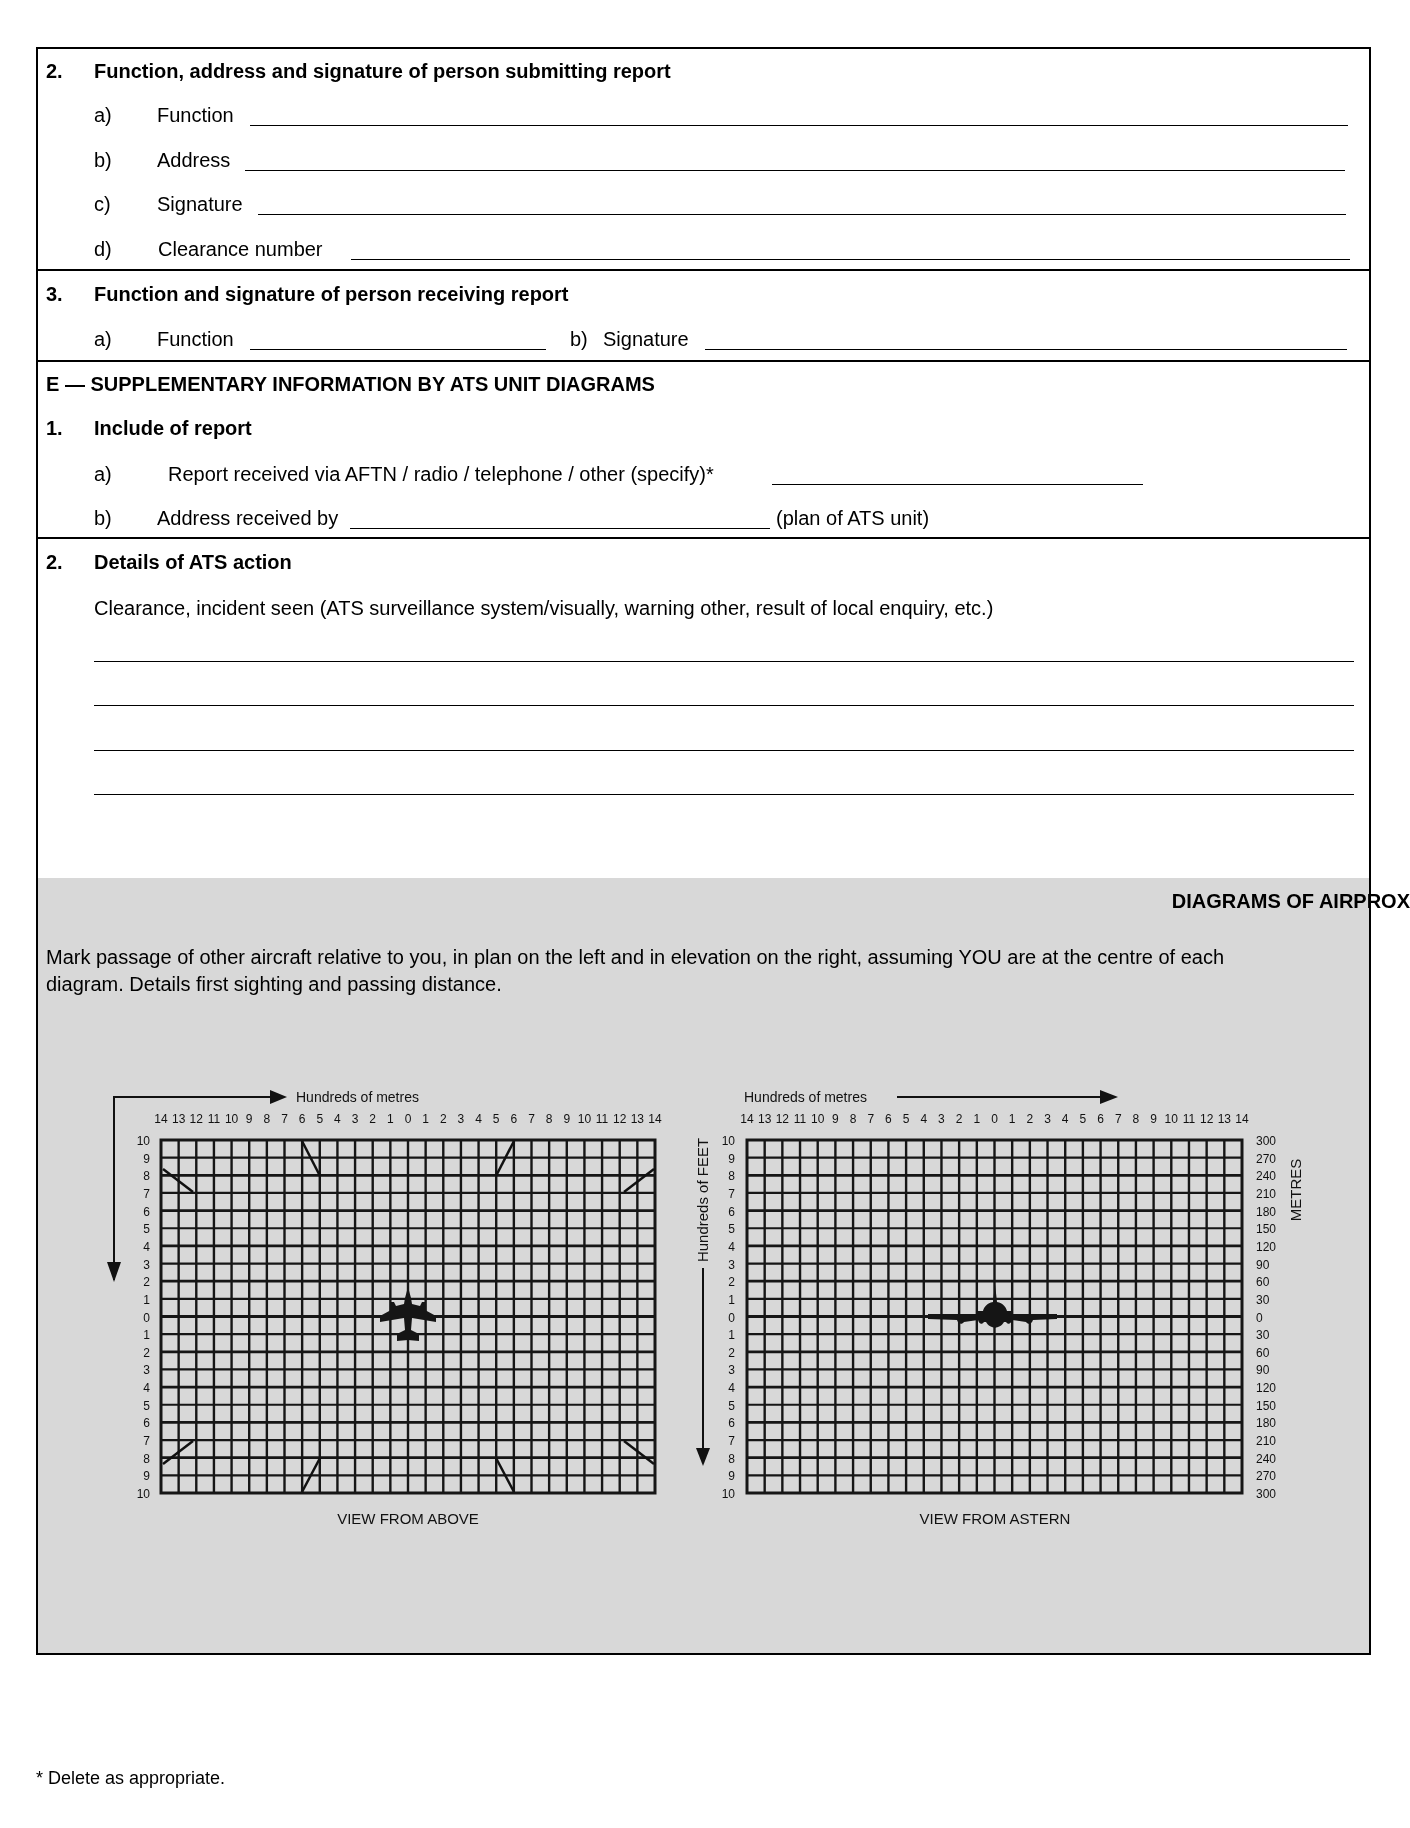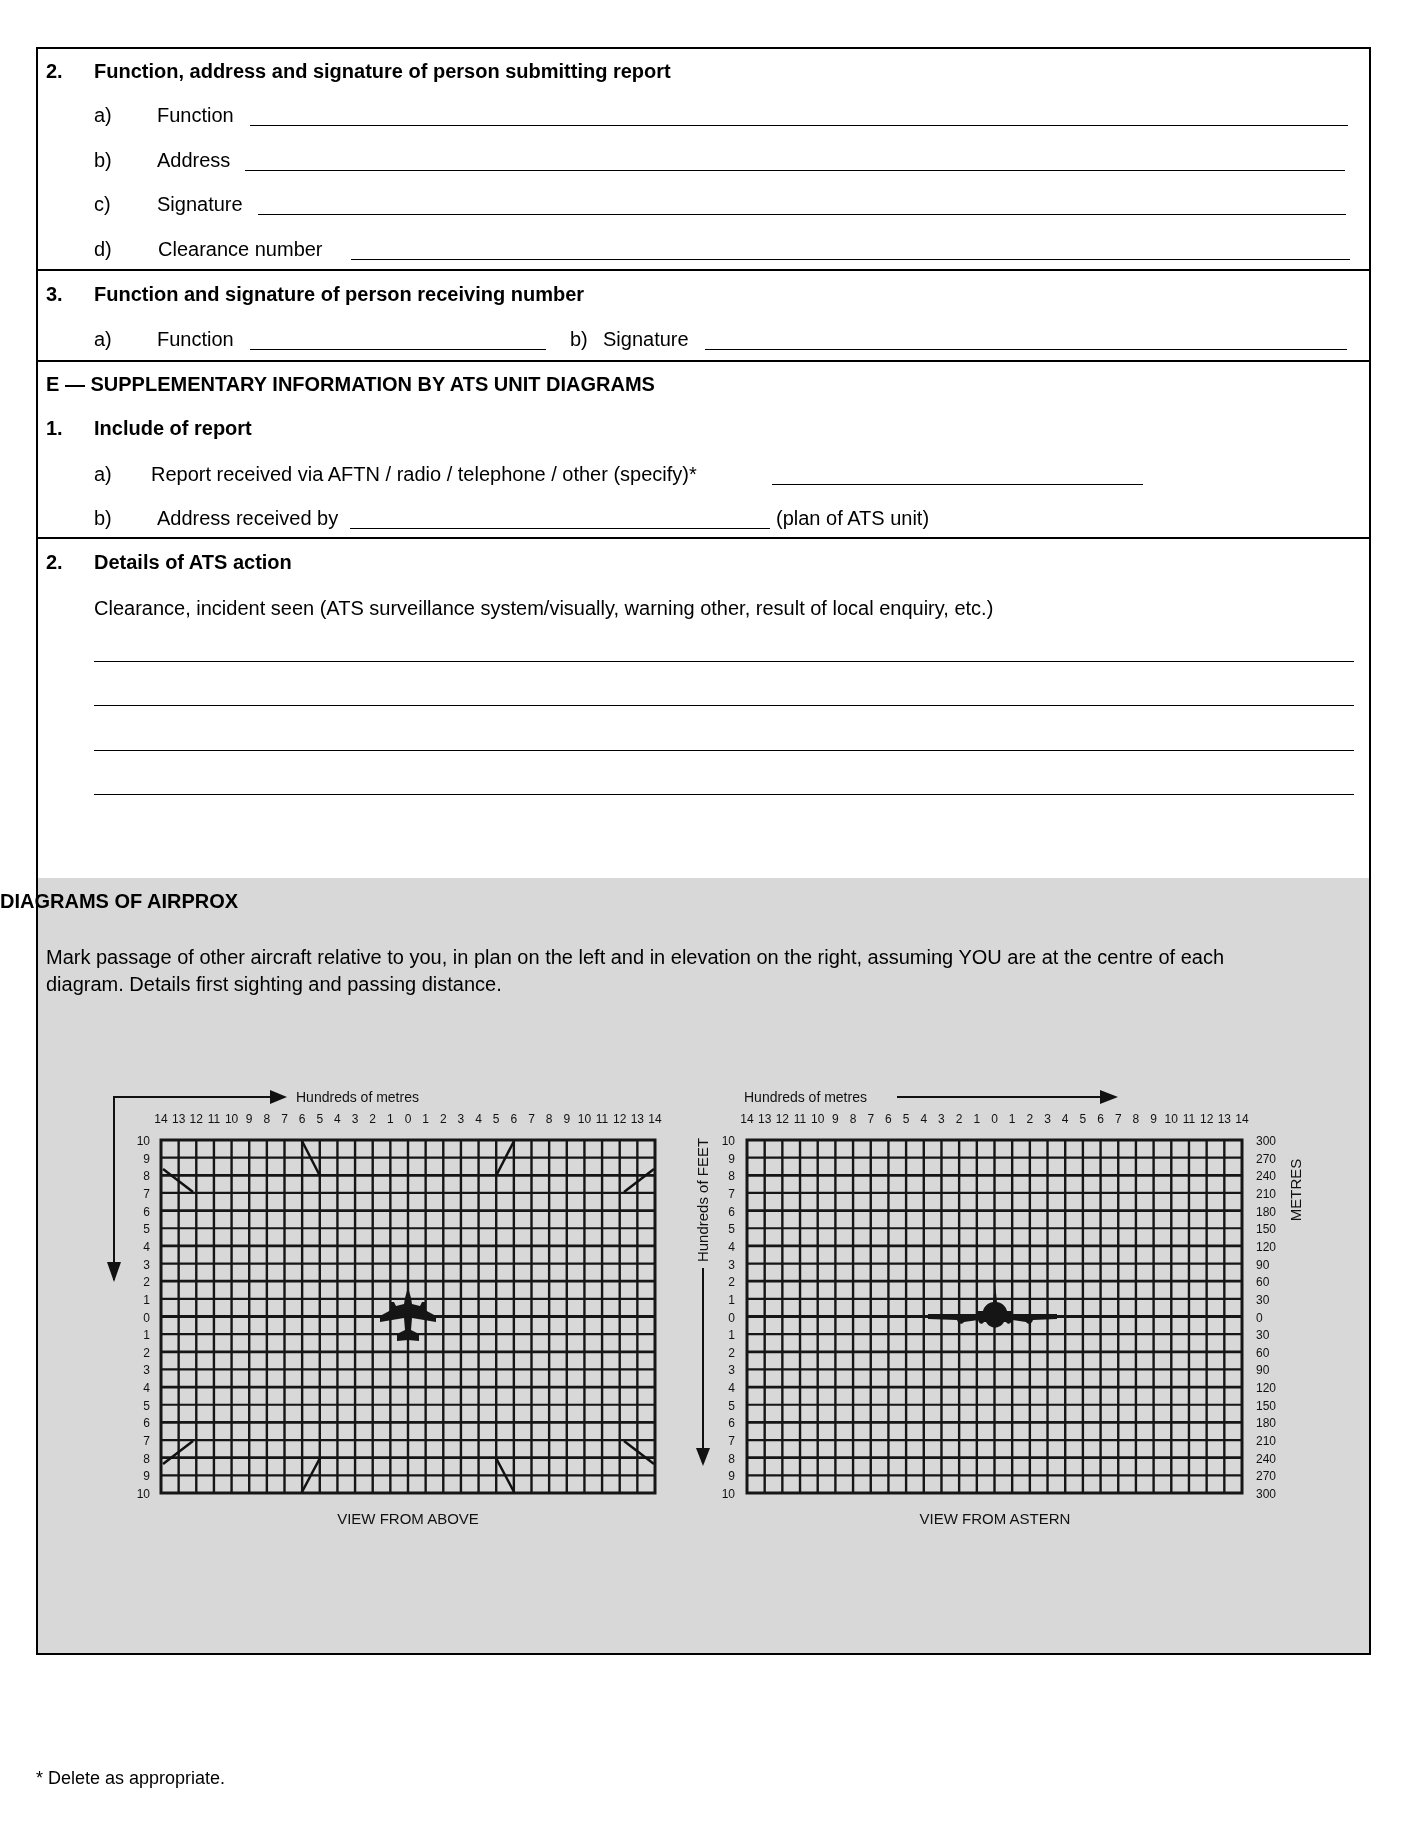--- a/index.html
+++ b/index.html
@@ -39,58 +39,58 @@
   <span class="txt" style="left:157px;top:192px">Signature</span>
   <div class="rule" style="left:258px;width:1088px;top:214px"></div>
 
   <span class="txt" style="left:94px;top:237px">d)</span>
   <span class="txt" style="left:158px;top:237px">Clearance number</span>
   <div class="rule" style="left:351px;width:999px;top:259px"></div>
 </div>
 
 <div>
   <span class="txt bold" style="left:46px;top:282px">3.</span>
-  <span class="txt bold" style="left:94px;top:282px">Function and signature of person receiving number</span>
+  <span class="txt bold" style="left:94px;top:282px">Function and signature of person receiving report</span>
 
   <span class="txt" style="left:94px;top:327px">a)</span>
   <span class="txt" style="left:157px;top:327px">Function</span>
   <div class="rule" style="left:250px;width:296px;top:349px"></div>
 
   <span class="txt" style="left:570px;top:327px">b)</span>
   <span class="txt" style="left:603px;top:327px">Signature</span>
   <div class="rule" style="left:705px;width:642px;top:349px"></div>
 </div>
 
 <div>
   <span class="txt bold" style="left:46px;top:372px">E — SUPPLEMENTARY INFORMATION BY ATS UNIT DIAGRAMS</span>
 
   <span class="txt bold" style="left:46px;top:416px">1.</span>
   <span class="txt bold" style="left:94px;top:416px">Include of report</span>
 
   <span class="txt" style="left:94px;top:462px">a)</span>
-  <span class="txt" style="left:151px;top:462px">Report received via AFTN / radio / telephone / other (specify)*</span>
+  <span class="txt" style="left:168px;top:462px">Report received via AFTN / radio / telephone / other (specify)*</span>
   <div class="rule" style="left:772px;width:371px;top:484px"></div>
 
   <span class="txt" style="left:94px;top:506px">b)</span>
   <span class="txt" style="left:157px;top:506px">Address received by</span>
   <div class="rule" style="left:350px;width:420px;top:528px"></div>
   <span class="txt" style="left:776px;top:506px">(plan of ATS unit)</span>
 
   <span class="txt bold" style="left:46px;top:550px">2.</span>
   <span class="txt bold" style="left:94px;top:550px">Details of ATS action</span>
   <span class="txt" style="left:94px;top:596px">Clearance, incident seen (ATS surveillance system/visually, warning other, result of local enquiry, etc.)</span>
 
   <div class="rule" style="left:94px;width:1260px;top:661px"></div>
   <div class="rule" style="left:94px;width:1260px;top:705px"></div>
   <div class="rule" style="left:94px;width:1260px;top:750px"></div>
   <div class="rule" style="left:94px;width:1260px;top:794px"></div>
 </div>
 
 <div class="gray"></div>
-<span class="txt bold" style="left:0;width:1410px;text-align:left;top:889px">DIAGRAMS OF AIRPROX</span>
+<span class="txt bold" style="left:0;width:1410px;text-align:right;top:889px">DIAGRAMS OF AIRPROX</span>
 <span class="txt" style="left:46px;top:945px">Mark passage of other aircraft relative to you, in plan on the left and in elevation on the right, assuming YOU are at the centre of each</span>
 <span class="txt" style="left:46px;top:972px">diagram. Details first sighting and passing distance.</span>
 
 <svg id="diag-svg" class="abs" style="left:0;top:0" width="1410" height="1828">
 
   <g id="plan">
     <polyline points="114,1280 114,1097 270,1097" fill="none" stroke="#111" stroke-width="2"></polyline>
     <polygon points="270,1090 287,1097 270,1104" fill="#111"></polygon>
     <polygon points="107,1262 114,1282 121,1262" fill="#111"></polygon>
     <text x="296" y="1102" font-size="14" fill="#111">Hundreds of metres</text>

